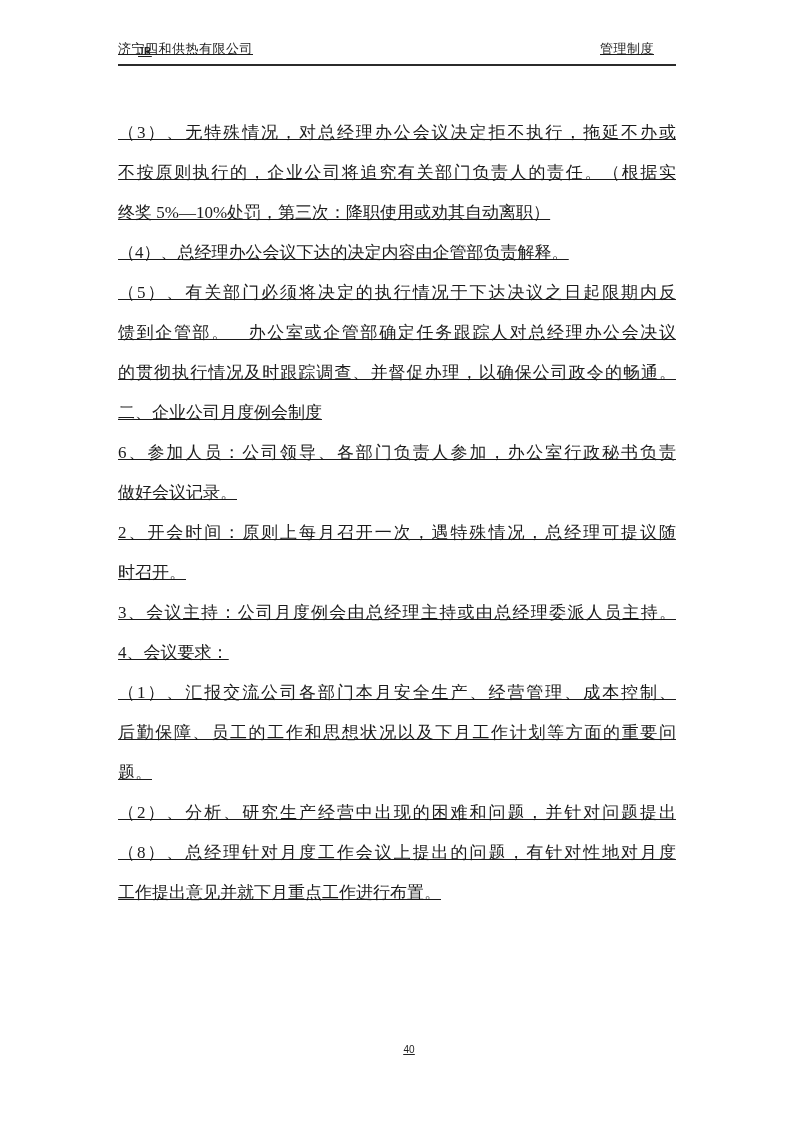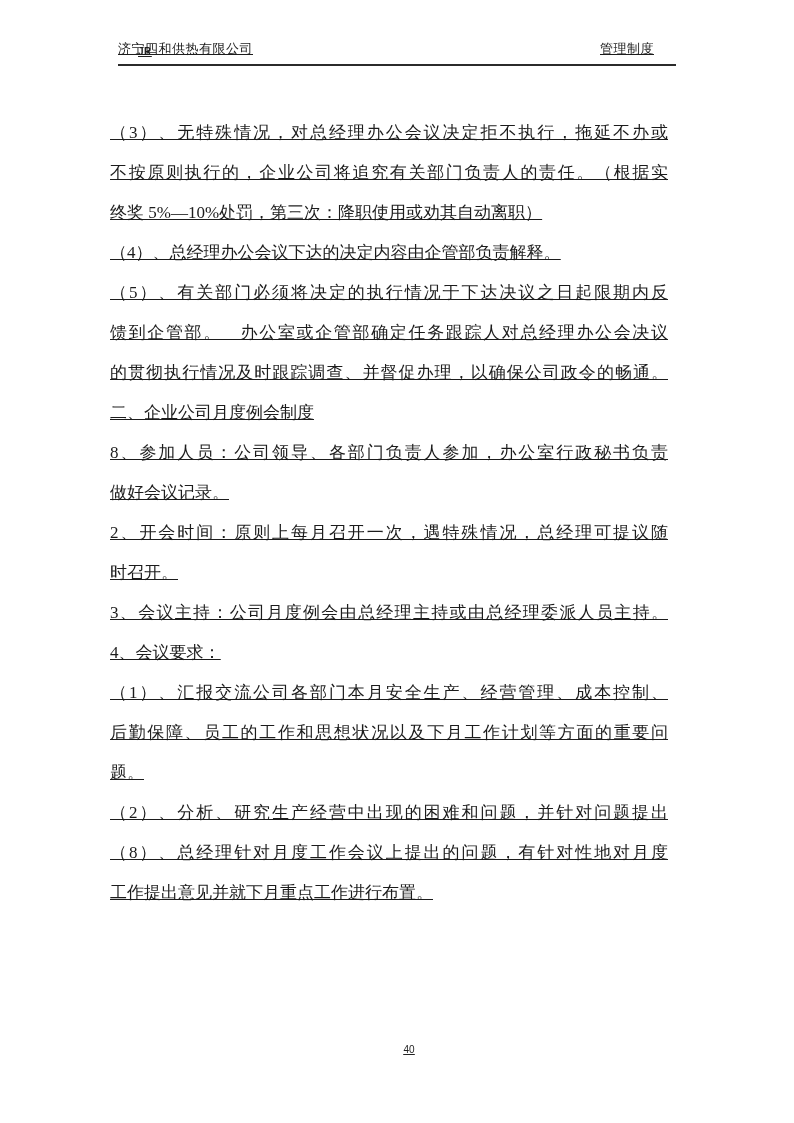--- a/index.html
+++ b/index.html
@@ -51,21 +51,21 @@
     right: 22px;
     bottom: 6px;
     font-size: 13px;
     letter-spacing: 0.5px;
     margin-top: 32px;
   }
   
   .doc-body {
     position: absolute;
     top: 113px;
-    left: 110px;
+    left: 118px;
     width: 558px;
   }
   .line {
     height: 40px;
     line-height: 40px;
     font-size: 17px;
     white-space: nowrap;
     text-align: left;
   }
   .line.fill {
@@ -100,21 +100,21 @@
   <div class="doc-body">
 
   <div class="line fill">（3）、无特殊情况，对总经理办公会议决定拒不执行，拖延不办或</div>
       <div class="line fill">不按原则执行的，企业公司将追究有关部门负责人的责任。（根据实</div>
       <div class="line">终奖 5%—10%处罚，第三次：降职使用或劝其自动离职）</div>
       <div class="line">（4）、总经理办公会议下达的决定内容由企管部负责解释。</div>
       <div class="line fill">（5）、有关部门必须将决定的执行情况于下达决议之日起限期内反</div>
       <div class="line fill">馈到企管部。　办公室或企管部确定任务跟踪人对总经理办公会决议</div>
       <div class="line fill">的贯彻执行情况及时跟踪调查、并督促办理，以确保公司政令的畅通。</div>
       <div class="line">二、企业公司月度例会制度</div>
-      <div class="line fill">8、参加人员：公司领导、各部门负责人参加，办公室行政秘书负责</div>
+      <div class="line fill">6、参加人员：公司领导、各部门负责人参加，办公室行政秘书负责</div>
       <div class="line">做好会议记录。</div>
       <div class="line fill">2、开会时间：原则上每月召开一次，遇特殊情况，总经理可提议随</div>
       <div class="line">时召开。</div>
       <div class="line fill">3、会议主持：公司月度例会由总经理主持或由总经理委派人员主持。</div>
       <div class="line">4、会议要求：</div>
       <div class="line fill">（1）、汇报交流公司各部门本月安全生产、经营管理、成本控制、</div>
       <div class="line fill">后勤保障、员工的工作和思想状况以及下月工作计划等方面的重要问</div>
       <div class="line">题。</div>
       <div class="line fill">（2）、分析、研究生产经营中出现的困难和问题，并针对问题提出</div>
       <div class="line fill">（8）、总经理针对月度工作会议上提出的问题，有针对性地对月度</div>

